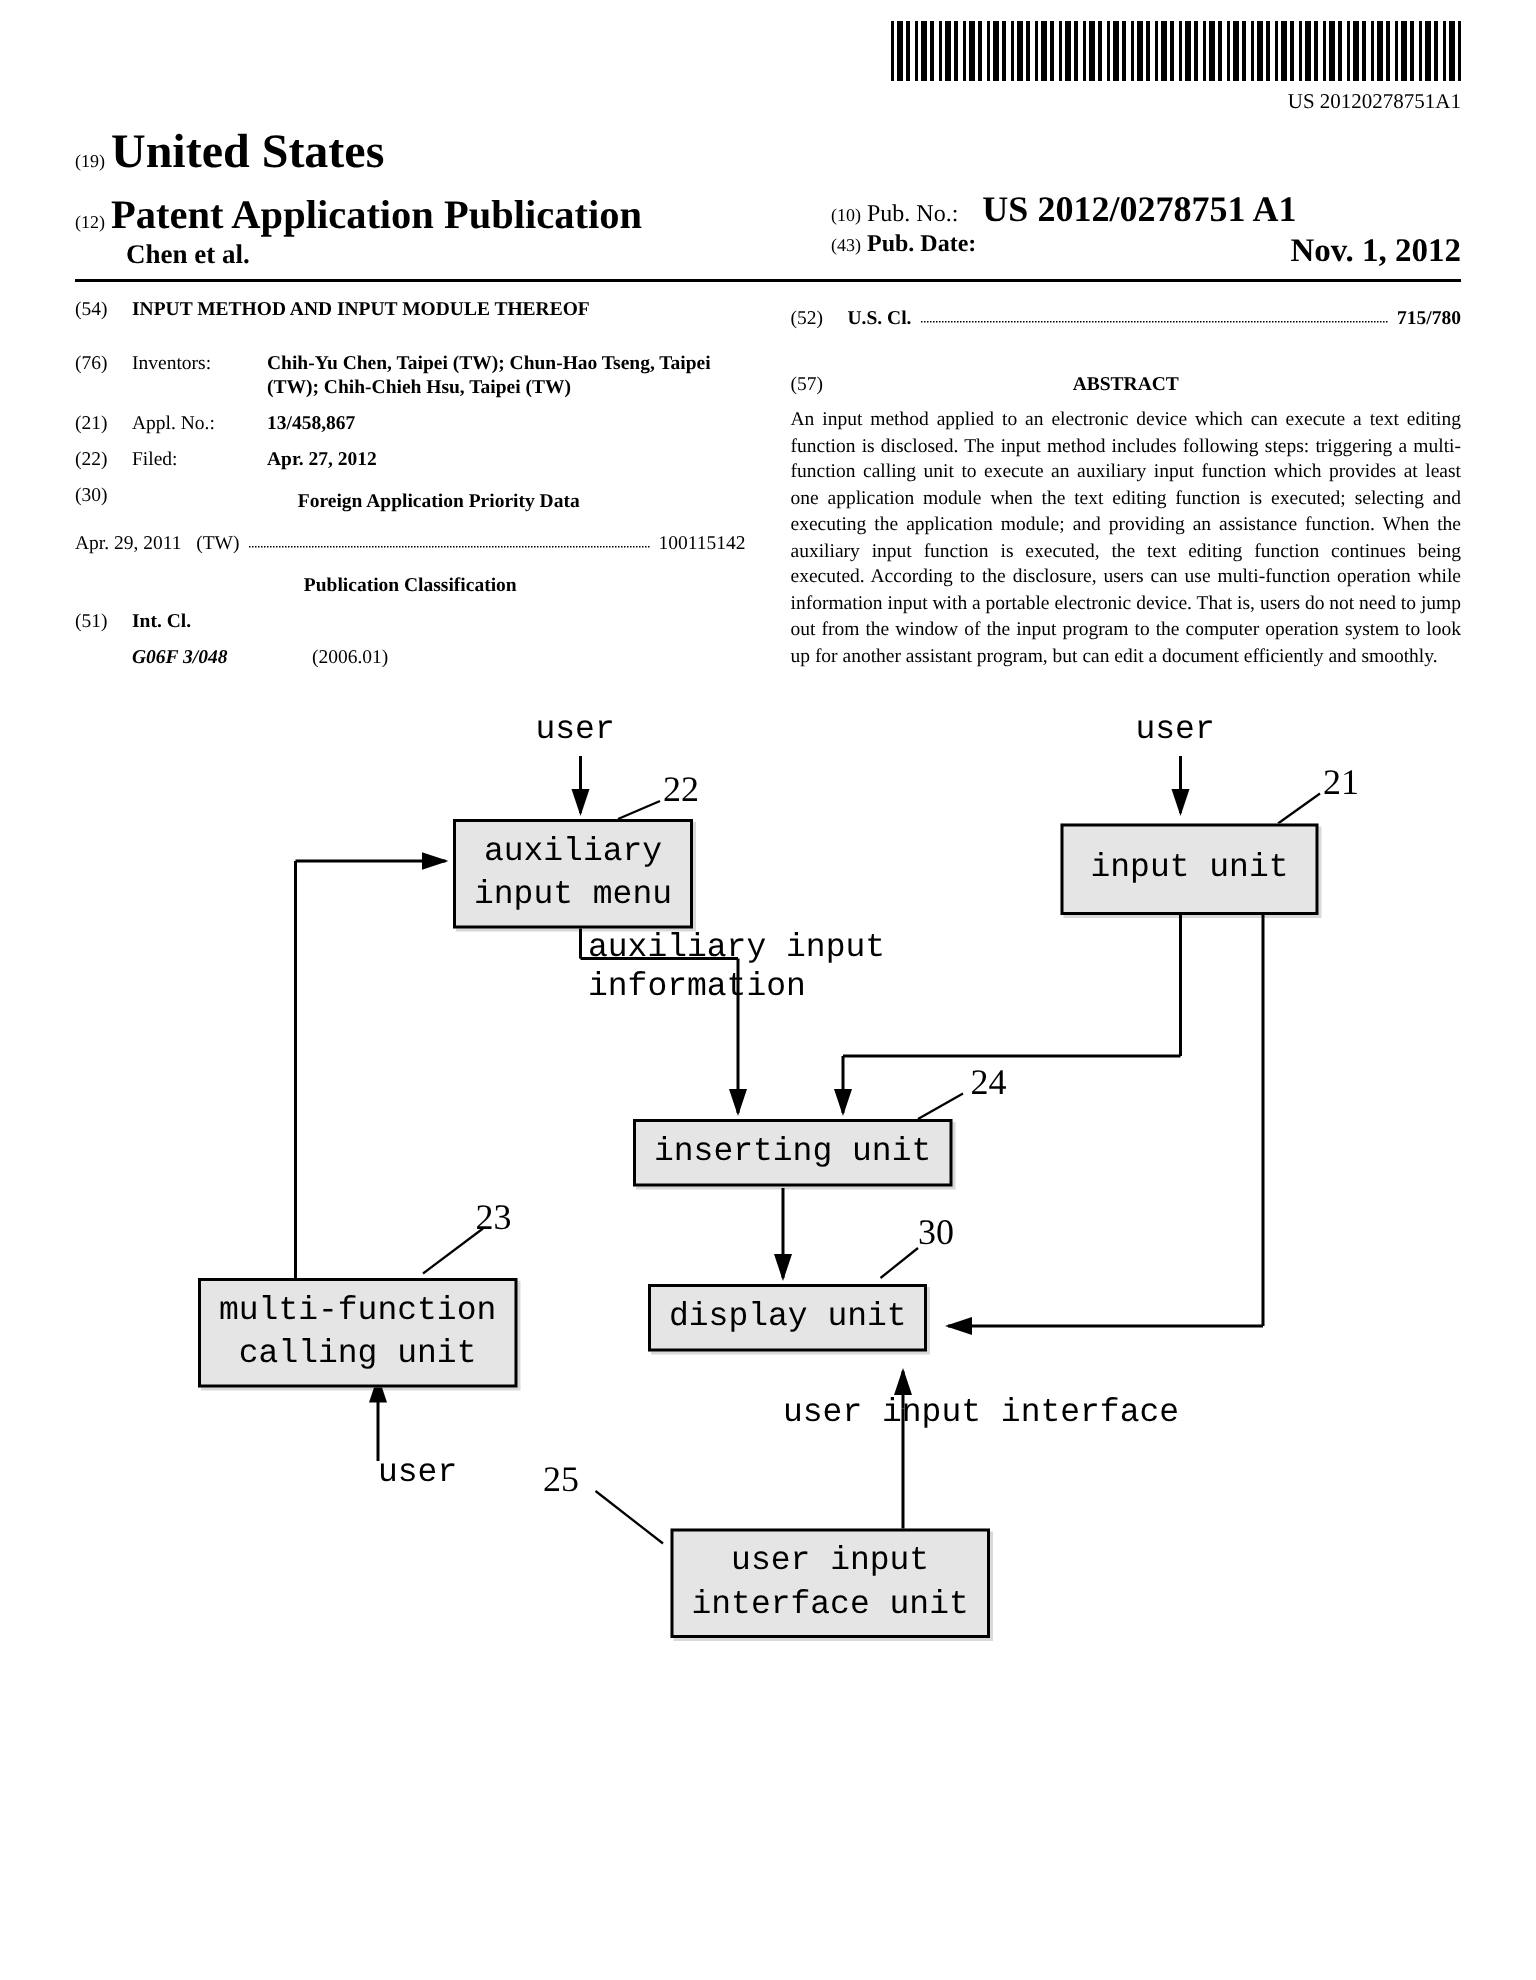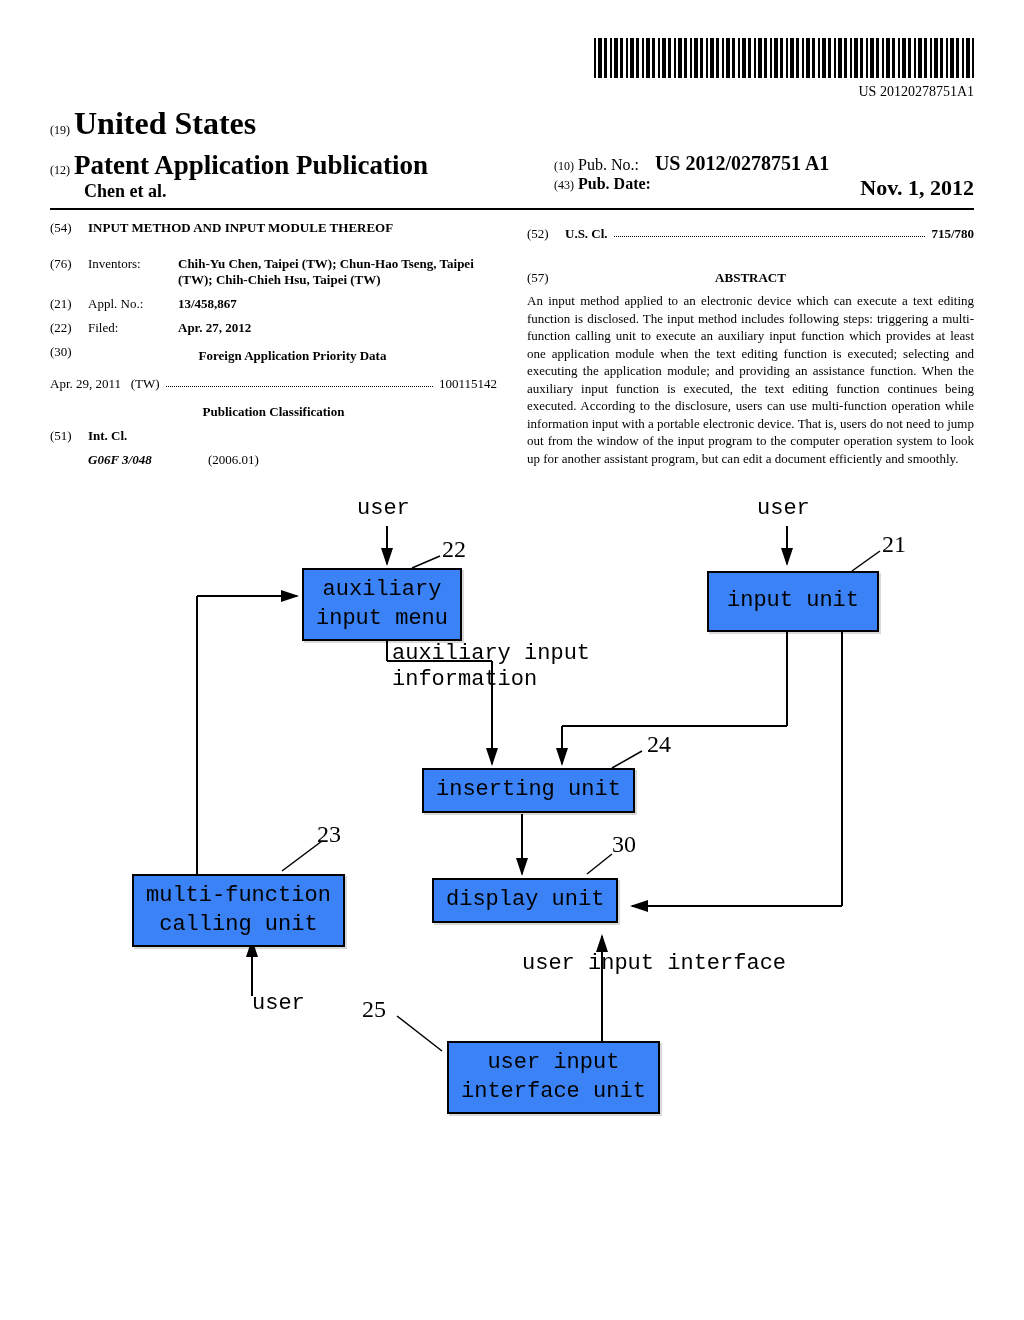--- a/index.html
+++ b/index.html
@@ -4,21 +4,21 @@
 <style>
   body {
     margin: 0;
     padding: 0;
     font-family: "Times New Roman", serif;
     width: 1024px;
     background: white;
     color: black;
   }
   .page {
-    padding: 38px 50px;
+    padding: 14px 50px;
     position: relative;
   }
   .barcode-area {
     text-align: right;
     margin-bottom: 5px;
   }
   .barcode {
     display: inline-block;
     width: 380px;
     height: 40px;
@@ -61,21 +61,21 @@
   }
   .pub-title-right {
     text-align: left;
     width: 420px;
   }
   .pub-no-line {
     font-size: 16px;
   }
   .pub-no-value {
     font-weight: bold;
-    font-size: 20px;
+    font-size: 24px;
   }
   .pub-date-line {
     font-size: 16px;
   }
   .pub-date-label {
     font-weight: bold;
   }
   .pub-date-value {
     font-weight: bold;
     font-size: 22px;
@@ -141,21 +141,21 @@
     height: 620px;
     margin: 20px auto 0 auto;
     font-family: "Courier New", monospace;
     font-size: 22px;
   }
   .diagram .box {
     position: absolute;
     border: 2px solid black;
     padding: 6px 12px;
     text-align: center;
-    background: #3b82f6;
+    background: #e5e5e5;
     line-height: 1.3;
     box-shadow: 2px 2px 0 rgba(0,0,0,0.15);
   }
   .diagram .label {
     position: absolute;
     font-family: "Courier New", monospace;
   }
   .diagram .ref {
     position: absolute;
     font-family: "Times New Roman", serif;

